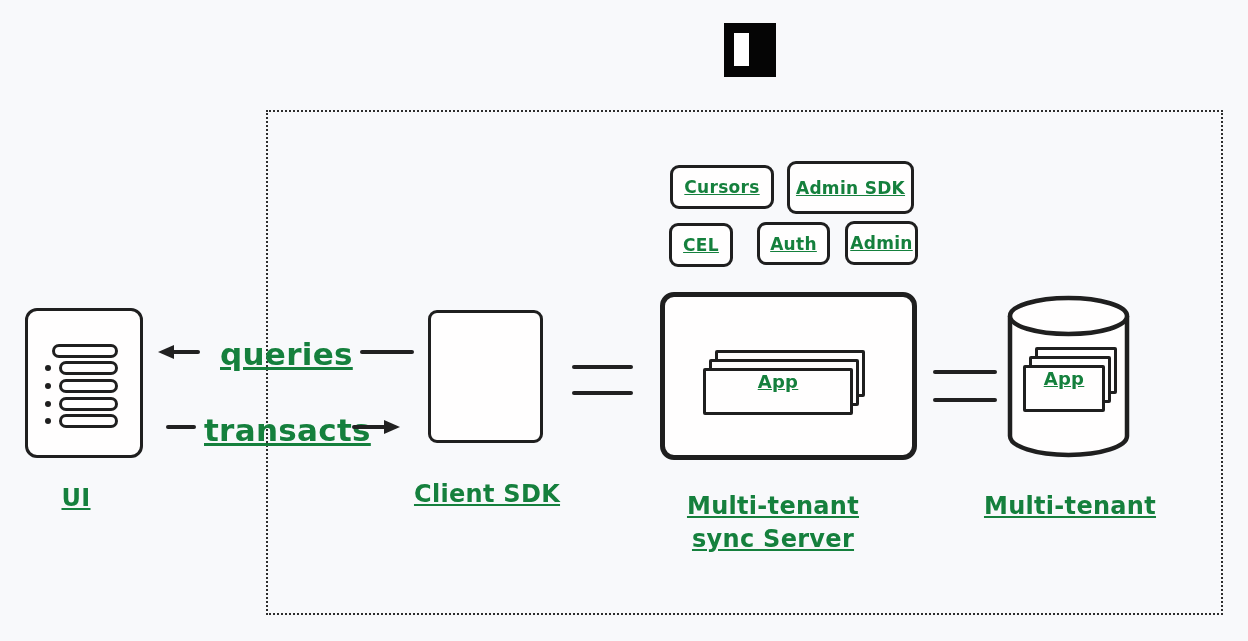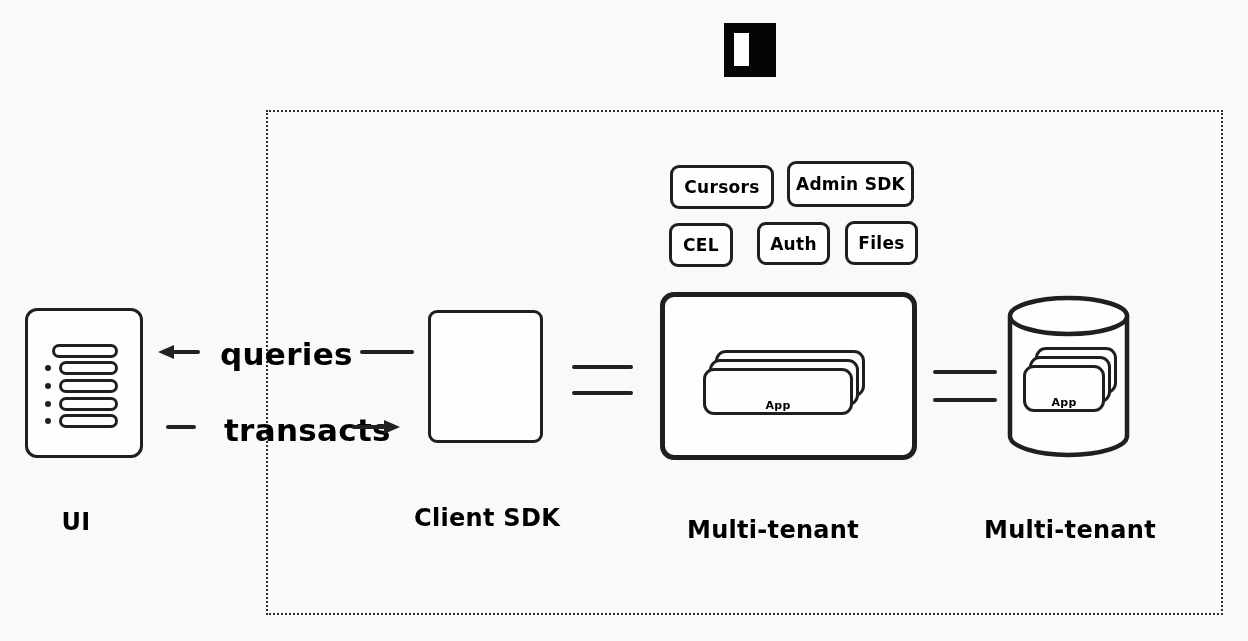--- a/index.html
+++ b/index.html
@@ -7,22 +7,23 @@
   body {
     position: relative;
     background: #f8f9fb;
     font-family: "DejaVu Sans", sans-serif;
     color: #242424;
     overflow: hidden;
   }
   .abs { position: absolute; }
   .hand {
     font-weight: 700;
-    color: #000000;
+    color: #15803d;
     letter-spacing: 0.3px;
+    text-decoration: underline;
   }
   
   .boundary {
     left: 266px; top: 110px; width: 957px; height: 505px;
     border: 2.5px dotted #2e2e2e;
   }
   
   .logo { left: 724px; top: 23px; width: 52px; height: 54px; background: #050505; }
   .logo-bar { position: absolute; left: 10px; top: 10px; width: 15px; height: 33px; background: #ffffff; }
   
@@ -46,40 +47,39 @@
   }
   
   .sdk-box { left: 428px; top: 310px; width: 115px; height: 133px; border-radius: 9px; border-width: 3.5px; }
   
   .server-box { left: 660px; top: 292px; width: 257px; height: 168px; border-radius: 14px; border-width: 5px; }
   
   .app-card {
     position: absolute;
     background: #fffefe;
     border: 3.5px solid #1f1f1f;
-    border-radius: 11px;
-    display: flex; align-items: flex-end; justify-content: center;
-    font-size: 11px;
+    border-radius: 2px;
+    display: flex; align-items: flex-start; justify-content: center;
+    font-size: 18px;
   }
   
   .feature {
     position: absolute;
     background: #fffefe;
     border: 3px solid #1f1f1f;
     border-radius: 9px;
     display: flex; align-items: center; justify-content: center;
     font-size: 17px;
   }
   
   .node-label {
     position: absolute;
     text-align: center;
     font-size: 24px;
     line-height: 33px;
-    margin-top: 24px;
   }
   
   .edge-label { position: absolute; font-size: 31px; }
   
   .hline { position: absolute; height: 4px; background: #212121; border-radius: 2px; }
   .arrowhead-left {
     position: absolute; width: 0; height: 0;
     border-top: 7px solid transparent; border-bottom: 7px solid transparent;
     border-right: 16px solid #212121;
   }
@@ -123,54 +123,55 @@
   </div>
 </div>
 <div class="node-label hand" style="left:26px;top:482px;width:100px;">UI</div>
 
 <div class="arrowhead-left" style="left:158px;top:345px;"></div>
 <div class="hline" style="left:172px;top:350px;width:28px;"></div>
 <div class="edge-label hand" style="left:220px;top:336px;">queries</div>
 <div class="hline" style="left:360px;top:350px;width:54px;"></div>
 
 <div class="hline" style="left:166px;top:425px;width:30px;"></div>
-<div class="edge-label hand" style="left:224px;top:412px;">transacts</div>
+<div class="edge-label hand" style="left:204px;top:412px;">transacts</div>
 <div class="hline" style="left:352px;top:425px;width:34px;"></div>
 <div class="arrowhead-right" style="left:384px;top:420px;"></div>
 
 <div class="shape sdk-box"></div>
 <div class="node-label hand" style="left:397px;top:478px;width:180px;">Client SDK</div>
 
 <div class="hline" style="left:572px;top:365px;width:61px;"></div>
 <div class="hline" style="left:572px;top:391px;width:61px;"></div>
 
 <div class="feature hand" style="left:670px;top:165px;width:104px;height:44px;">
     <span>Cursors</span>
   </div>
-<div class="feature hand" style="left:787px;top:161px;width:127px;height:46px;">
+<div class="feature hand" style="left:787px;top:161px;width:127px;height:53px;">
     <span>Admin SDK</span>
   </div>
 <div class="feature hand" style="left:669px;top:223px;width:64px;height:44px;">
     <span>CEL</span>
   </div>
 <div class="feature hand" style="left:757px;top:222px;width:73px;height:43px;">
     <span>Auth</span>
   </div>
 <div class="feature hand" style="left:845px;top:221px;width:73px;height:44px;">
-    <span>Files</span>
+    <span>Admin</span>
   </div>
 
 <div class="shape server-box"></div>
 <div class="app-card" style="left:715px;top:350px;width:150px;height:47px;"></div>
 <div class="app-card" style="left:709px;top:359px;width:150px;height:47px;"></div>
 <div class="app-card hand" style="left:703px;top:368px;width:150px;height:47px;">
     <span>App</span>
   </div>
 <div class="node-label hand" style="left:648px;top:490px;width:250px;">
   <div>Multi-tenant</div>
+  <div>sync Server</div>
 </div>
 
 <div class="hline" style="left:933px;top:370px;width:64px;"></div>
 <div class="hline" style="left:933px;top:398px;width:64px;"></div>
 
 <svg class="abs cyl" width="125" height="166" viewBox="0 0 125 166">
   <path d="M4 22 V142 A58.5 19 0 0 0 121 142 V22" fill="#fffefe" stroke="#1f1f1f" stroke-width="4.5" stroke-linejoin="round"></path>
   <ellipse cx="62.5" cy="22" rx="58.5" ry="18" fill="#fffefe" stroke="#1f1f1f" stroke-width="4.5"></ellipse>
 </svg>
 <div class="app-card" style="left:1035px;top:347px;width:82px;height:47px;"></div>

